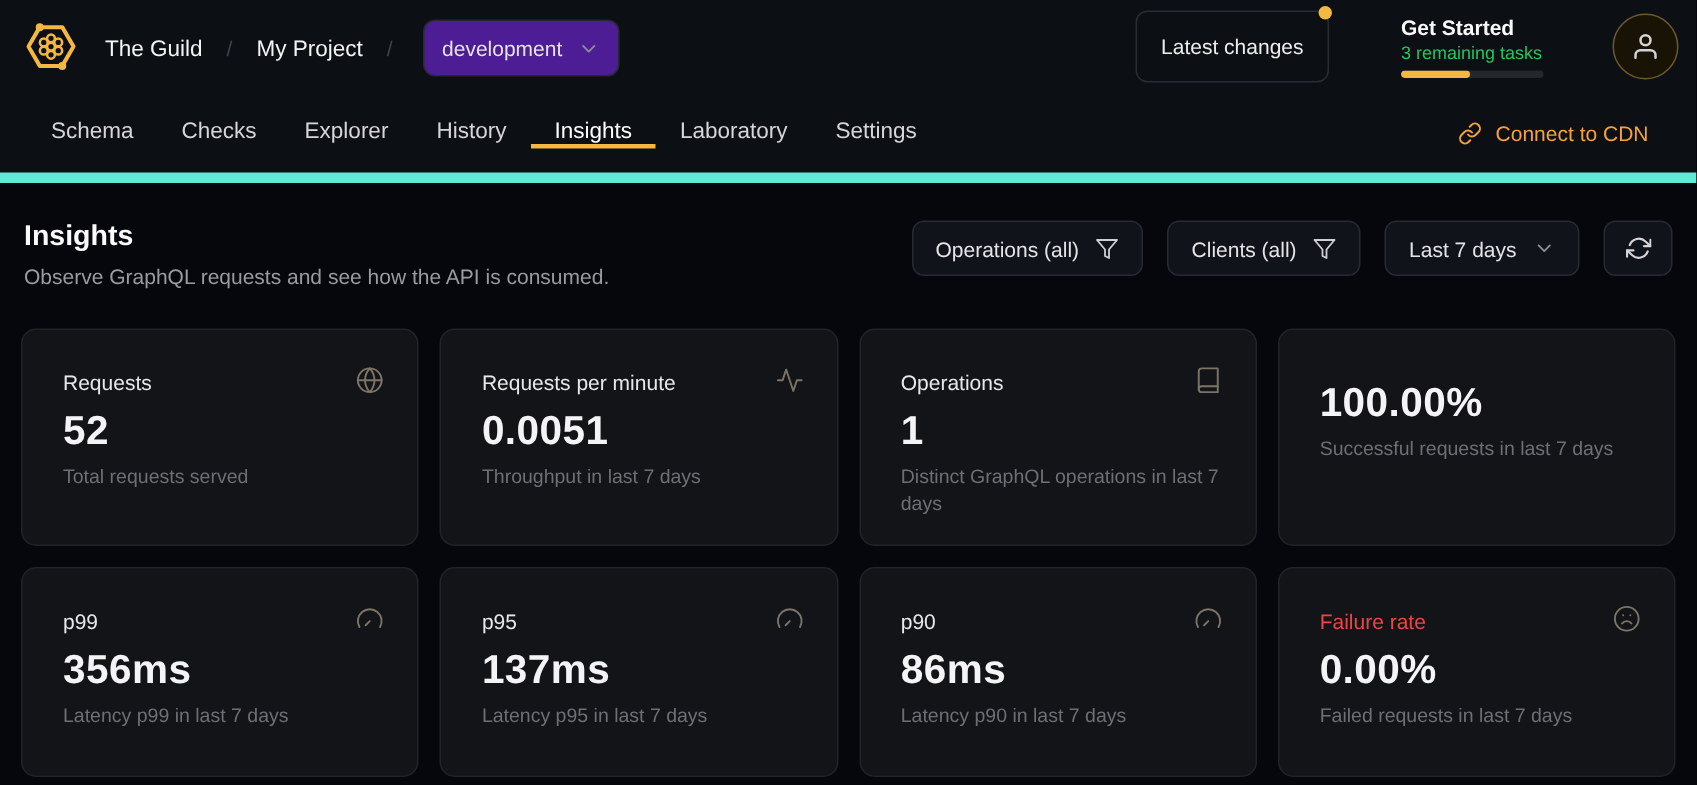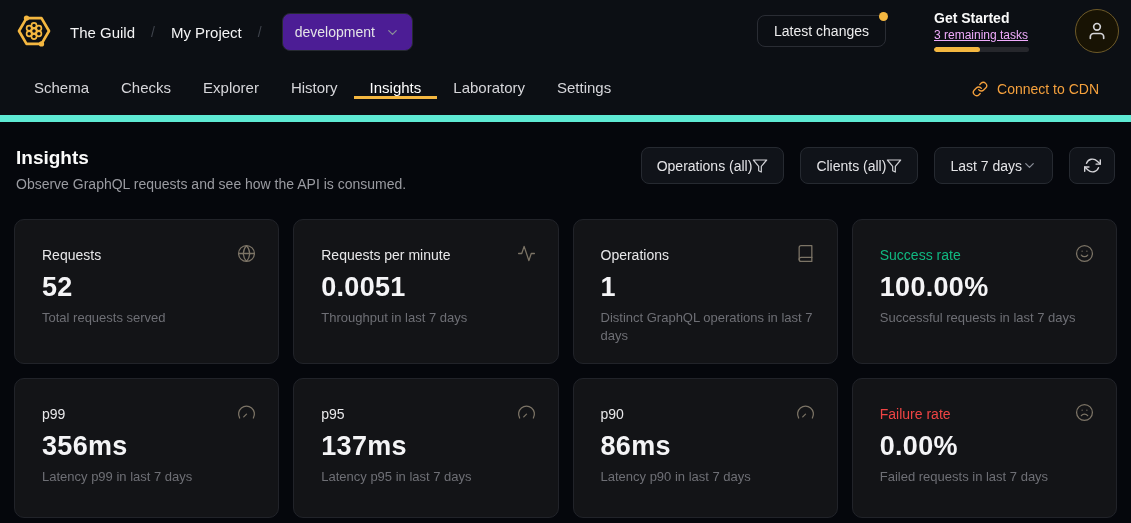--- a/index.html
+++ b/index.html
@@ -26,31 +26,31 @@
   .target-select {
     display:flex; align-items:center; gap:10px;
     background:#4c1d95; border:1px solid #262a31; border-radius:8px;
     height:38px; padding:0 12px; margin-left:4px;
     color:#e4e4e7; font-size:14px; cursor:pointer; font-family:inherit;
   }
   .target-select .chev { color:#8a8f98; }
 
   .topbar-right { display:flex; align-items:center; }
   .latest-changes {
-    position:relative; height:32px; padding:0 16px;
+    position:relative; height:48px; padding:0 16px;
     background:transparent; border:1px solid #2a2d34; border-radius:8px;
     color:#ededee; font-size:14px; cursor:pointer; font-family:inherit;
   }
   .notif-dot {
     position:absolute; top:-4px; right:-3px;
     width:9px; height:9px; border-radius:50%; background:#f4b740;
   }
   .get-started { margin:0 46px 0 48px; width:95px; cursor:pointer; }
   .gs-title { font-size:14px; font-weight:700; color:#fafafa; }
-  .gs-sub { font-size:12px; color:#f0abfc; margin-top:2px; white-space:nowrap;text-decoration:underline; }
+  .gs-sub { font-size:12px; color:#22c55e; margin-top:2px; white-space:nowrap; }
   .gs-progress { margin-top:5px; height:5px; border-radius:3px; background:#26272c; overflow:hidden; }
   .gs-fill { height:100%; background:#f4b740; border-radius:3px; }
   .avatar {
     width:44px; height:44px; border-radius:50%;
     background:#181304; border:1.5px solid #6e5a28;
     display:flex; align-items:center; justify-content:center;
     color:#d4d4d8; cursor:pointer;
   }
 
   
@@ -72,21 +72,21 @@
 
   
   .page-head {
     display:flex; justify-content:space-between; align-items:flex-start;
     padding:25px 16px 0 16px;
   }
   .page-title { font-size:19px; font-weight:700; color:#fafafa; }
   .page-sub { font-size:14px; color:#9a9ba1; margin-top:7px; }
   .filters { display:flex; gap:16px; align-items:center; }
   .filter-btn {
-    display:flex; align-items:center; 
+    display:flex; align-items:center; gap:11px;
     height:37px; padding:0 15px;
     background:#101319; border:1px solid #262a31; border-radius:8px;
     color:#e4e4e7; font-size:14px; cursor:pointer; font-family:inherit;
   }
   .filter-btn .funnel { color:#cfd0d4; }
   .filter-btn .chev { color:#8a8f98; }
   .icon-btn {
     width:46px; height:37px;
     display:flex; align-items:center; justify-content:center;
     background:#101319; border:1px solid #262a31; border-radius:8px;
@@ -252,29 +252,20 @@
         <svg class="card-icon" width="19" height="19" viewBox="0 0 24 24" fill="none" stroke="currentColor" stroke-width="1.6" stroke-linecap="round" stroke-linejoin="round">
             <path d="M4 19.5A2.5 2.5 0 0 1 6.5 17H20"></path>
             <path d="M6.5 2H20v20H6.5A2.5 2.5 0 0 1 4 19.5v-15A2.5 2.5 0 0 1 6.5 2z"></path>
           </svg>
       </div>
       <div class="card-value">1</div>
       <div class="card-desc">Distinct GraphQL operations in last 7 days</div>
     </div>
 
     <div class="card">
-      <div class="card-top">
-        <div class="card-title green">Success rate</div>
-        <svg class="card-icon" width="19" height="19" viewBox="0 0 24 24" fill="none" stroke="currentColor" stroke-width="1.6" stroke-linecap="round" stroke-linejoin="round">
-            <circle cx="12" cy="12" r="10"></circle>
-            <path d="M8 14s1.5 2 4 2 4-2 4-2"></path>
-            <line x1="9" y1="9" x2="9.01" y2="9"></line>
-            <line x1="15" y1="9" x2="15.01" y2="9"></line>
-          </svg>
-      </div>
       <div class="card-value">100.00%</div>
       <div class="card-desc">Successful requests in last 7 days</div>
     </div>
   </div>
 
   <div class="cards row2">
     <div class="card">
       <div class="card-top">
         <div class="card-title">p99</div>
         <svg class="card-icon" width="19" height="19" viewBox="0 0 24 24" fill="none" stroke="currentColor" stroke-width="1.6" stroke-linecap="round" stroke-linejoin="round">

